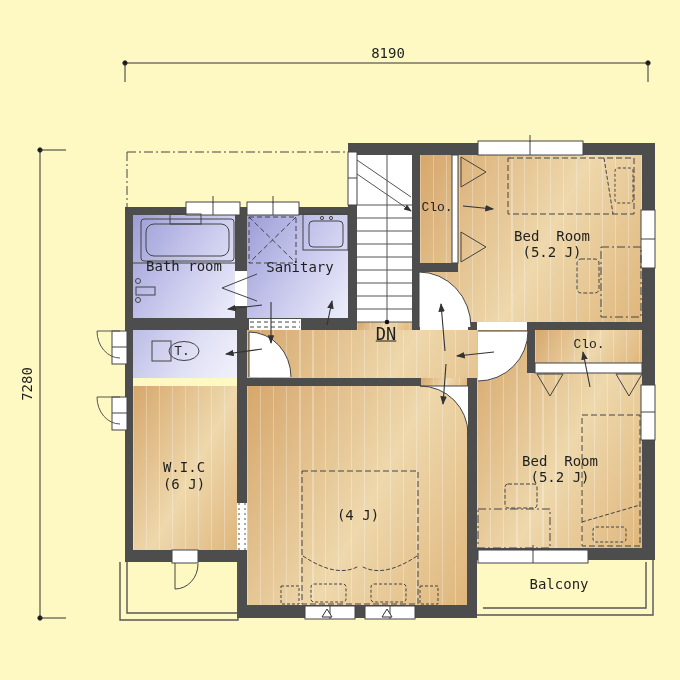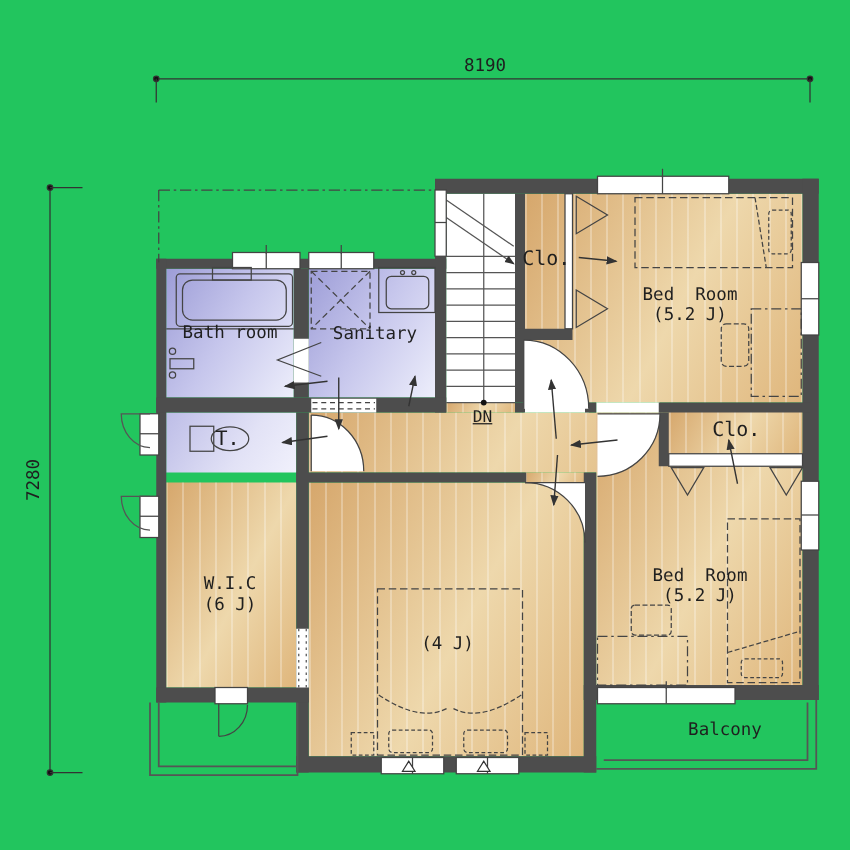--- a/index.html
+++ b/index.html
@@ -1,39 +1,39 @@
 <!DOCTYPE html>
 <html style="--wall: #4d4d4d; --line: #3c3c3c; --label: #1f1f1f;"><head>
 <meta charset="utf-8">
 <style>
   :root{
     --wall:#4d4d4d;
     --line:#3c3c3c;
     --label:#1f1f1f;
   }
   html,body{margin:0;padding:0;background:#fff;}
-  .plan{position:relative;width:680px;height:680px;background:#22c55e;overflow:hidden;
+  .plan{position:relative;width:680px;height:680px;background:#fef9c3;overflow:hidden;
         font-family:"DejaVu Sans Mono",monospace;}
   .wall{position:absolute;background:var(--wall);}
   .floor{position:absolute;}
   .wood{
     background:
       repeating-linear-gradient(90deg, rgba(255,255,255,0.28) 0 1.5px, rgba(0,0,0,0) 1.5px 13px),
       linear-gradient(118deg,#d6a76c 0%, #e8c astop 0%, #e9cd9c 55%, #dfb67c 100%);
     background:
       repeating-linear-gradient(90deg, rgba(255,255,255,0.28) 0 1.5px, rgba(0,0,0,0) 1.5px 13px),
       linear-gradient(118deg,#d6a76c 0%, #eed8ac 55%, #dfb67c 100%);
   }
   .wet{background:linear-gradient(122deg,#9d9dd7 0%, #c6c6ec 48%, #edeefb 100%);}
   .wetlight{background:linear-gradient(122deg,#bdbde7 0%, #e2e2f6 60%, #f1f1fc 100%);}
   .white{background:#ffffff;}
   .lbl{position:absolute;transform:translate(-50%,-50%);font-size:14px;color:var(--label);
        white-space:pre;line-height:1;}
-  .sm{font-size:13px;text-decoration:underline;}
-  .xs{font-size:16px;}
+  .sm{font-size:17px;text-decoration:underline;}
+  .xs{font-size:13px;font-family:Liberation Mono, monospace;}
   .rot{transform:translate(-50%,-50%) rotate(-90deg);}
   svg.overlay{position:absolute;left:0;top:0;}
 </style>
 </head>
 <body>
 
 <div class="plan">
 
   <div class="floor wet" style="left:133px;top:215px;width:102px;height:103px"></div>
   <div class="floor wet" style="left:247px;top:215px;width:101px;height:103px"></div>
@@ -265,16 +265,16 @@
   <div class="lbl xs" style="left:437px;top:207px">Clo.</div>
   <div class="lbl" style="left:552px;top:236px">Bed  Room</div>
   <div class="lbl" style="left:552px;top:252px">(5.2 J)</div>
   <div class="lbl xs" style="left:589px;top:344px">Clo.</div>
   <div class="lbl xs" style="left:182px;top:351px">T.</div>
   <div class="lbl" style="left:560px;top:461px">Bed  Room</div>
   <div class="lbl" style="left:560px;top:477px">(5.2 J)</div>
   <div class="lbl" style="left:184px;top:467px">W.I.C</div>
   <div class="lbl" style="left:184px;top:484px">(6 J)</div>
   <div class="lbl" style="left:358px;top:515px">(4 J)</div>
-  <div class="lbl" style="left:580px;top:584px">Balcony</div>
+  <div class="lbl" style="left:559px;top:584px">Balcony</div>
   <div class="lbl sm" style="left:386px;top:334px">DN</div>
 
 </div>
 
 </body></html>

